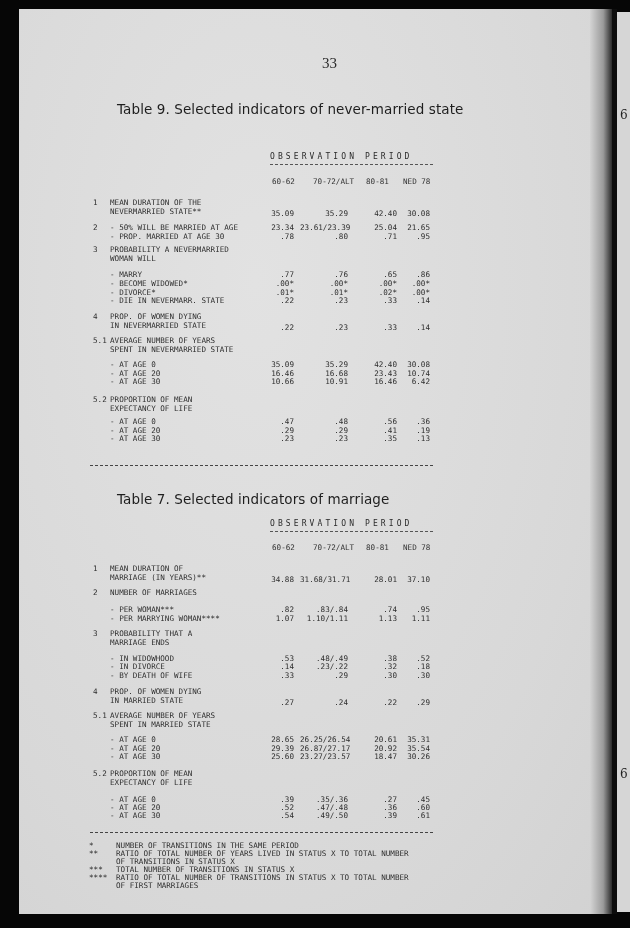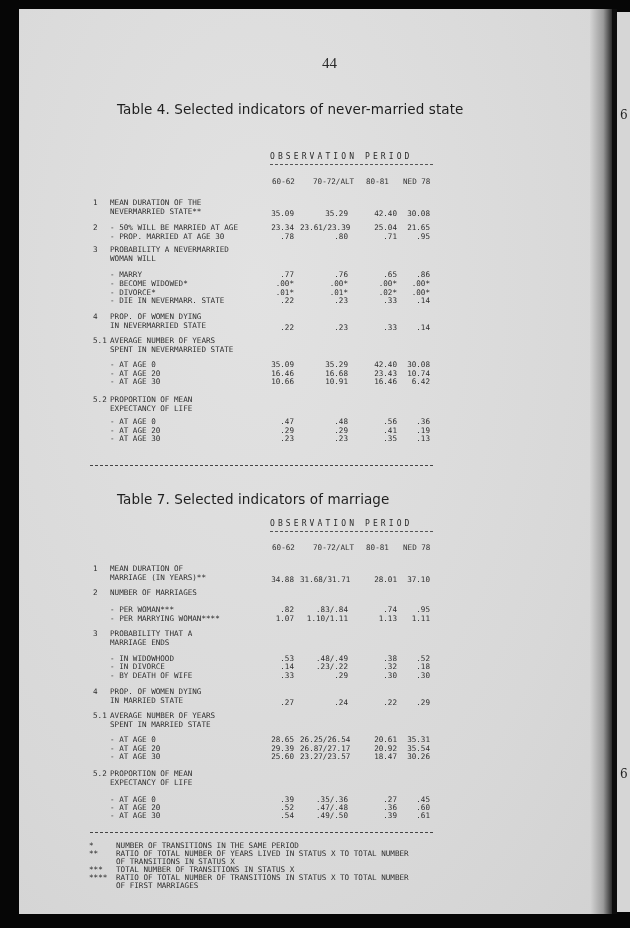--- a/index.html
+++ b/index.html
@@ -34,23 +34,23 @@
 </head>
 <body>
 
 <div class="page"></div>
 <div class="page-shadow"></div>
 <div class="gutter"></div>
 <div class="next-page"></div>
 <div class="next-glyph" style="left:620px;top:108px;">6</div>
 <div class="next-glyph" style="left:620px;top:767px;">6</div>
 
-<div class="pageno">44</div>
+<div class="pageno">33</div>
 
-<div class="title" style="top:101px;">Table 4. Selected indicators of never-married state</div>
+<div class="title" style="top:101px;">Table 9. Selected indicators of never-married state</div>
 <div class="obs" style="top:152px;">OBSERVATION PERIOD</div>
 <div class="obs-rule" style="top:164px;"></div>
 <div class="mono" style="position:absolute;top:178px;left:0;width:590px;">
   <span class="hdr" style="left:272px;top:0;">60-62</span>
   <span class="hdr" style="left:313px;top:0;">70-72/ALT</span>
   <span class="hdr" style="left:366px;top:0;">80-81</span>
   <span class="hdr" style="left:403px;top:0;">NED 78</span>
 </div>
 
 <div class="mono" id="t11" style="position:absolute;left:0;top:0;width:590px;"><div class="row" style="top:199px;"><span class="num" style="top:0;">1</span><span class="lbl" style="top:0px;">MEAN DURATION OF THE</span><span class="lbl" style="top:8.6px;">NEVERMARRIED STATE**</span><span class="c c1" style="top:11px;">35.09</span><span class="c c2" style="top:11px;">35.29</span><span class="c c3" style="top:11px;">42.40</span><span class="c c4" style="top:11px;">30.08</span></div><div class="row" style="top:224px;"><span class="num" style="top:0;">2</span><span class="lbl" style="top:0px;">- 50% WILL BE MARRIED AT AGE</span><span class="c c1" style="top:0px;">23.34</span><span class="c c2" style="top:0px;">23.61/23.39</span><span class="c c3" style="top:0px;">25.04</span><span class="c c4" style="top:0px;">21.65</span></div><div class="row" style="top:233px;"><span class="lbl" style="top:0px;">- PROP. MARRIED AT AGE 30</span><span class="c c1" style="top:0px;">.78</span><span class="c c2" style="top:0px;">.80</span><span class="c c3" style="top:0px;">.71</span><span class="c c4" style="top:0px;">.95</span></div><div class="row" style="top:246px;"><span class="num" style="top:0;">3</span><span class="lbl" style="top:0px;">PROBABILITY A NEVERMARRIED</span><span class="lbl" style="top:8.6px;">WOMAN WILL</span></div><div class="row" style="top:271px;"><span class="lbl" style="top:0px;">- MARRY</span><span class="c c1" style="top:0px;">.77</span><span class="c c2" style="top:0px;">.76</span><span class="c c3" style="top:0px;">.65</span><span class="c c4" style="top:0px;">.86</span></div><div class="row" style="top:280px;"><span class="lbl" style="top:0px;">- BECOME WIDOWED*</span><span class="c c1" style="top:0px;">.00*</span><span class="c c2" style="top:0px;">.00*</span><span class="c c3" style="top:0px;">.00*</span><span class="c c4" style="top:0px;">.00*</span></div><div class="row" style="top:289px;"><span class="lbl" style="top:0px;">- DIVORCE*</span><span class="c c1" style="top:0px;">.01*</span><span class="c c2" style="top:0px;">.01*</span><span class="c c3" style="top:0px;">.02*</span><span class="c c4" style="top:0px;">.00*</span></div><div class="row" style="top:297px;"><span class="lbl" style="top:0px;">- DIE IN NEVERMARR. STATE</span><span class="c c1" style="top:0px;">.22</span><span class="c c2" style="top:0px;">.23</span><span class="c c3" style="top:0px;">.33</span><span class="c c4" style="top:0px;">.14</span></div><div class="row" style="top:313px;"><span class="num" style="top:0;">4</span><span class="lbl" style="top:0px;">PROP. OF WOMEN DYING</span><span class="lbl" style="top:8.6px;">IN NEVERMARRIED STATE</span><span class="c c1" style="top:11px;">.22</span><span class="c c2" style="top:11px;">.23</span><span class="c c3" style="top:11px;">.33</span><span class="c c4" style="top:11px;">.14</span></div><div class="row" style="top:337px;"><span class="num" style="top:0;">5.1</span><span class="lbl" style="top:0px;">AVERAGE NUMBER OF YEARS</span><span class="lbl" style="top:8.6px;">SPENT IN NEVERMARRIED STATE</span></div><div class="row" style="top:361px;"><span class="lbl" style="top:0px;">- AT AGE 0</span><span class="c c1" style="top:0px;">35.09</span><span class="c c2" style="top:0px;">35.29</span><span class="c c3" style="top:0px;">42.40</span><span class="c c4" style="top:0px;">30.08</span></div><div class="row" style="top:370px;"><span class="lbl" style="top:0px;">- AT AGE 20</span><span class="c c1" style="top:0px;">16.46</span><span class="c c2" style="top:0px;">16.68</span><span class="c c3" style="top:0px;">23.43</span><span class="c c4" style="top:0px;">10.74</span></div><div class="row" style="top:378px;"><span class="lbl" style="top:0px;">- AT AGE 30</span><span class="c c1" style="top:0px;">10.66</span><span class="c c2" style="top:0px;">10.91</span><span class="c c3" style="top:0px;">16.46</span><span class="c c4" style="top:0px;">6.42</span></div><div class="row" style="top:396px;"><span class="num" style="top:0;">5.2</span><span class="lbl" style="top:0px;">PROPORTION OF MEAN</span><span class="lbl" style="top:8.6px;">EXPECTANCY OF LIFE</span></div><div class="row" style="top:418px;"><span class="lbl" style="top:0px;">- AT AGE 0</span><span class="c c1" style="top:0px;">.47</span><span class="c c2" style="top:0px;">.48</span><span class="c c3" style="top:0px;">.56</span><span class="c c4" style="top:0px;">.36</span></div><div class="row" style="top:427px;"><span class="lbl" style="top:0px;">- AT AGE 20</span><span class="c c1" style="top:0px;">.29</span><span class="c c2" style="top:0px;">.29</span><span class="c c3" style="top:0px;">.41</span><span class="c c4" style="top:0px;">.19</span></div><div class="row" style="top:435px;"><span class="lbl" style="top:0px;">- AT AGE 30</span><span class="c c1" style="top:0px;">.23</span><span class="c c2" style="top:0px;">.23</span><span class="c c3" style="top:0px;">.35</span><span class="c c4" style="top:0px;">.13</span></div></div>

